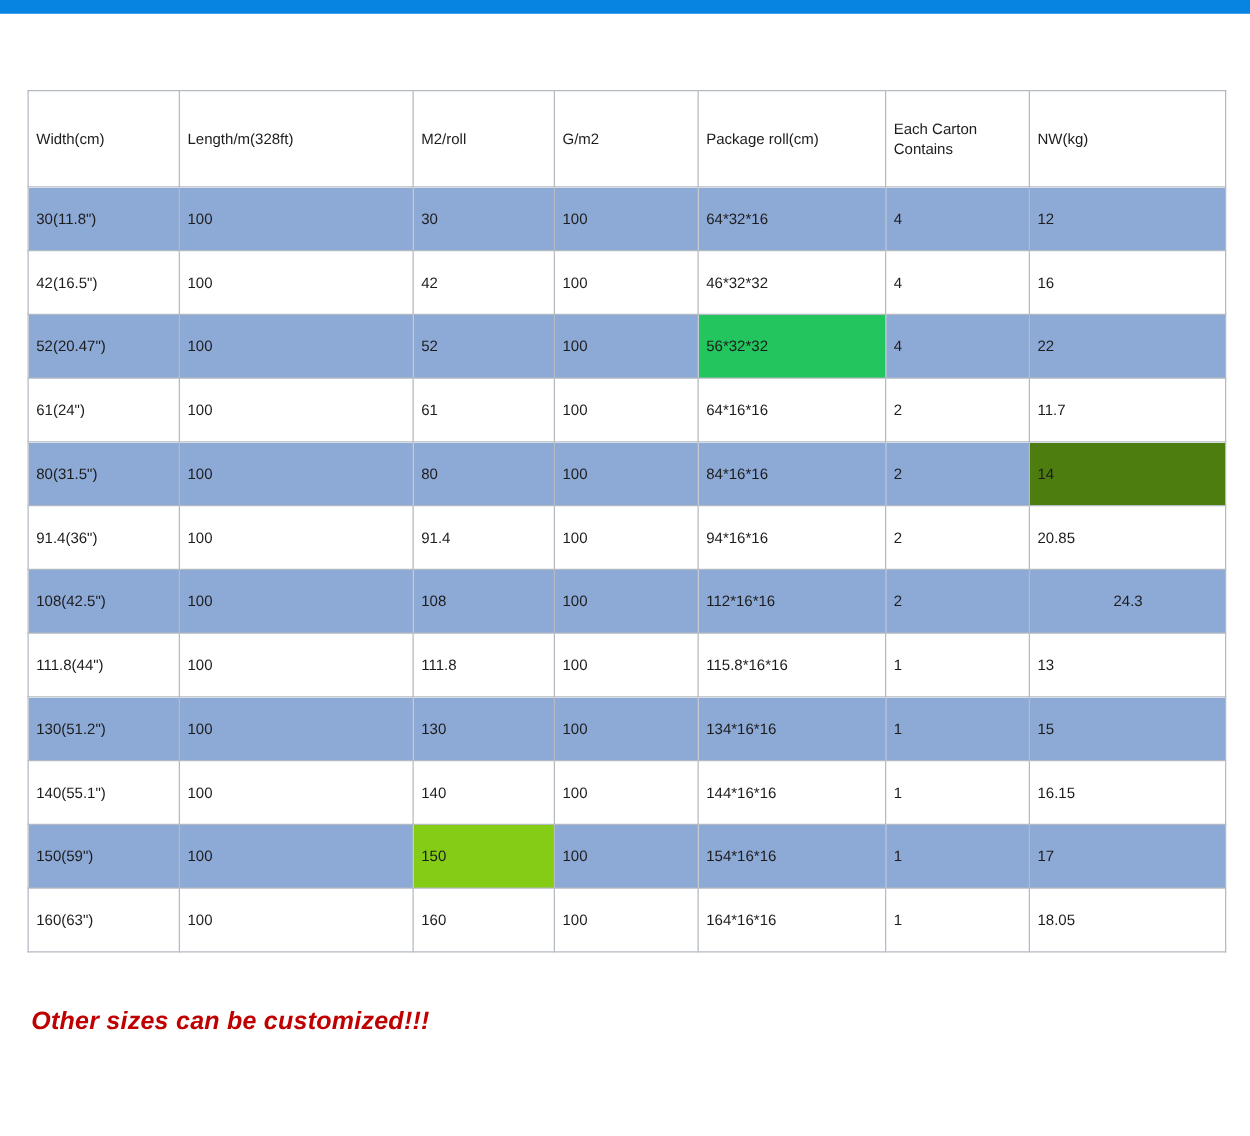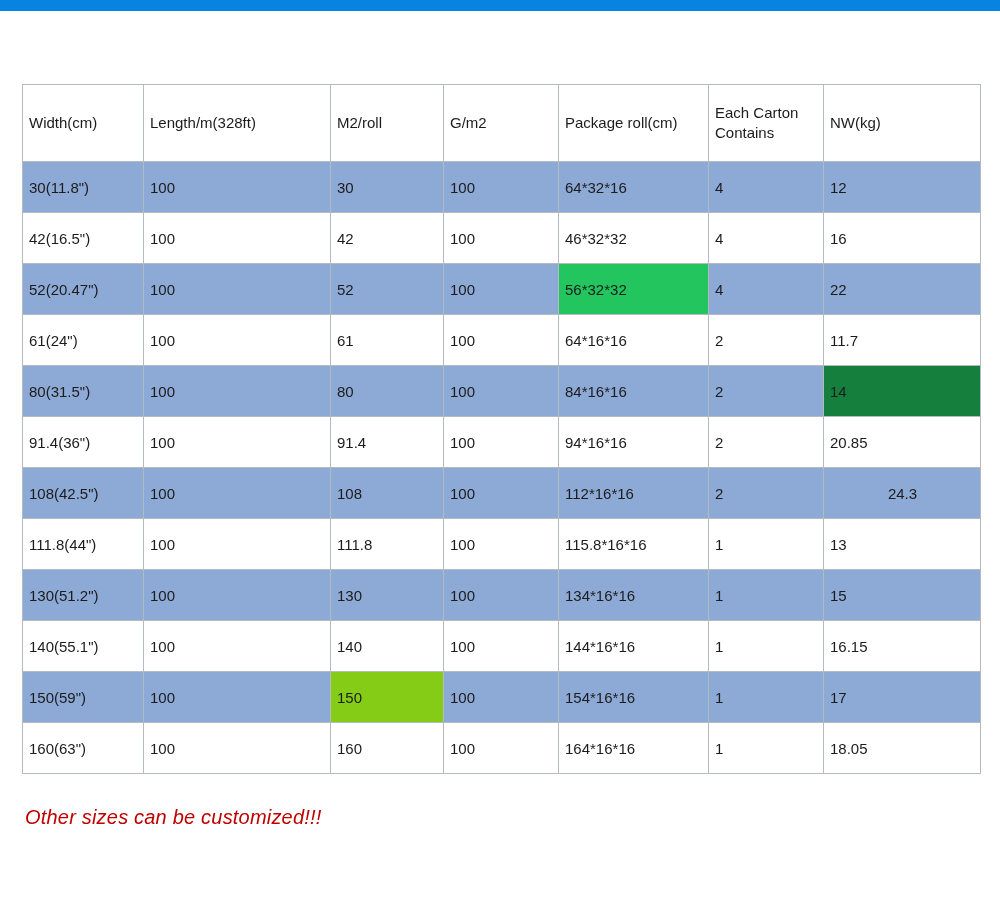--- a/index.html
+++ b/index.html
@@ -20,23 +20,22 @@
   }
   .table-wrap {
     position: absolute;
     left: 22px;
     top: 72px;
   }
   table.spec-table {
     border-collapse: collapse;
     table-layout: fixed;
     width: 958px;
-    font-size: 15px;
+    font-size: 12px;
     color: #1c1c1c;
-    margin-top: 12px;
   }
   table.spec-table th,
   table.spec-table td {
     border: 1px solid #b4bac2;
     text-align: left;
     vertical-align: middle;
     padding: 2px 5px 2px 6px;
     font-weight: normal;
     overflow: hidden;
   }
@@ -56,21 +55,21 @@
   .col-w3 { width: 113px; }
   .col-w4 { width: 115px; }
   .col-w5 { width: 150px; }
   .col-w6 { width: 115px; }
   .col-w7 { width: 157px; }
   .note {
     position: absolute;
     left: 25px;
     top: 786px;
     font-size: 20px;
-    font-weight: normal;
+    font-weight: bold;
     font-style: italic;
     letter-spacing: 0.2px;
   }
 </style>
 </head>
 <body>
 
 <div class="top-bar" style="background: rgb(7, 131, 226);"></div>
 
 <div class="table-wrap">
@@ -132,21 +131,21 @@
           <td>2</td>
           <td>11.7</td>
         </tr>
         <tr class="alt">
           <td style="background: rgb(141, 169, 214);">80(31.5")</td>
           <td style="background: rgb(141, 169, 214);">100</td>
           <td style="background: rgb(141, 169, 214);">80</td>
           <td style="background: rgb(141, 169, 214);">100</td>
           <td style="background: rgb(141, 169, 214);">84*16*16</td>
           <td style="background: rgb(141, 169, 214);">2</td>
-          <td style="background: #15803d;">14</td>
+          <td style="background: #4d7c0f;">14</td>
         </tr>
         <tr>
           <td>91.4(36")</td>
           <td>100</td>
           <td>91.4</td>
           <td>100</td>
           <td>94*16*16</td>
           <td>2</td>
           <td>20.85</td>
         </tr>

